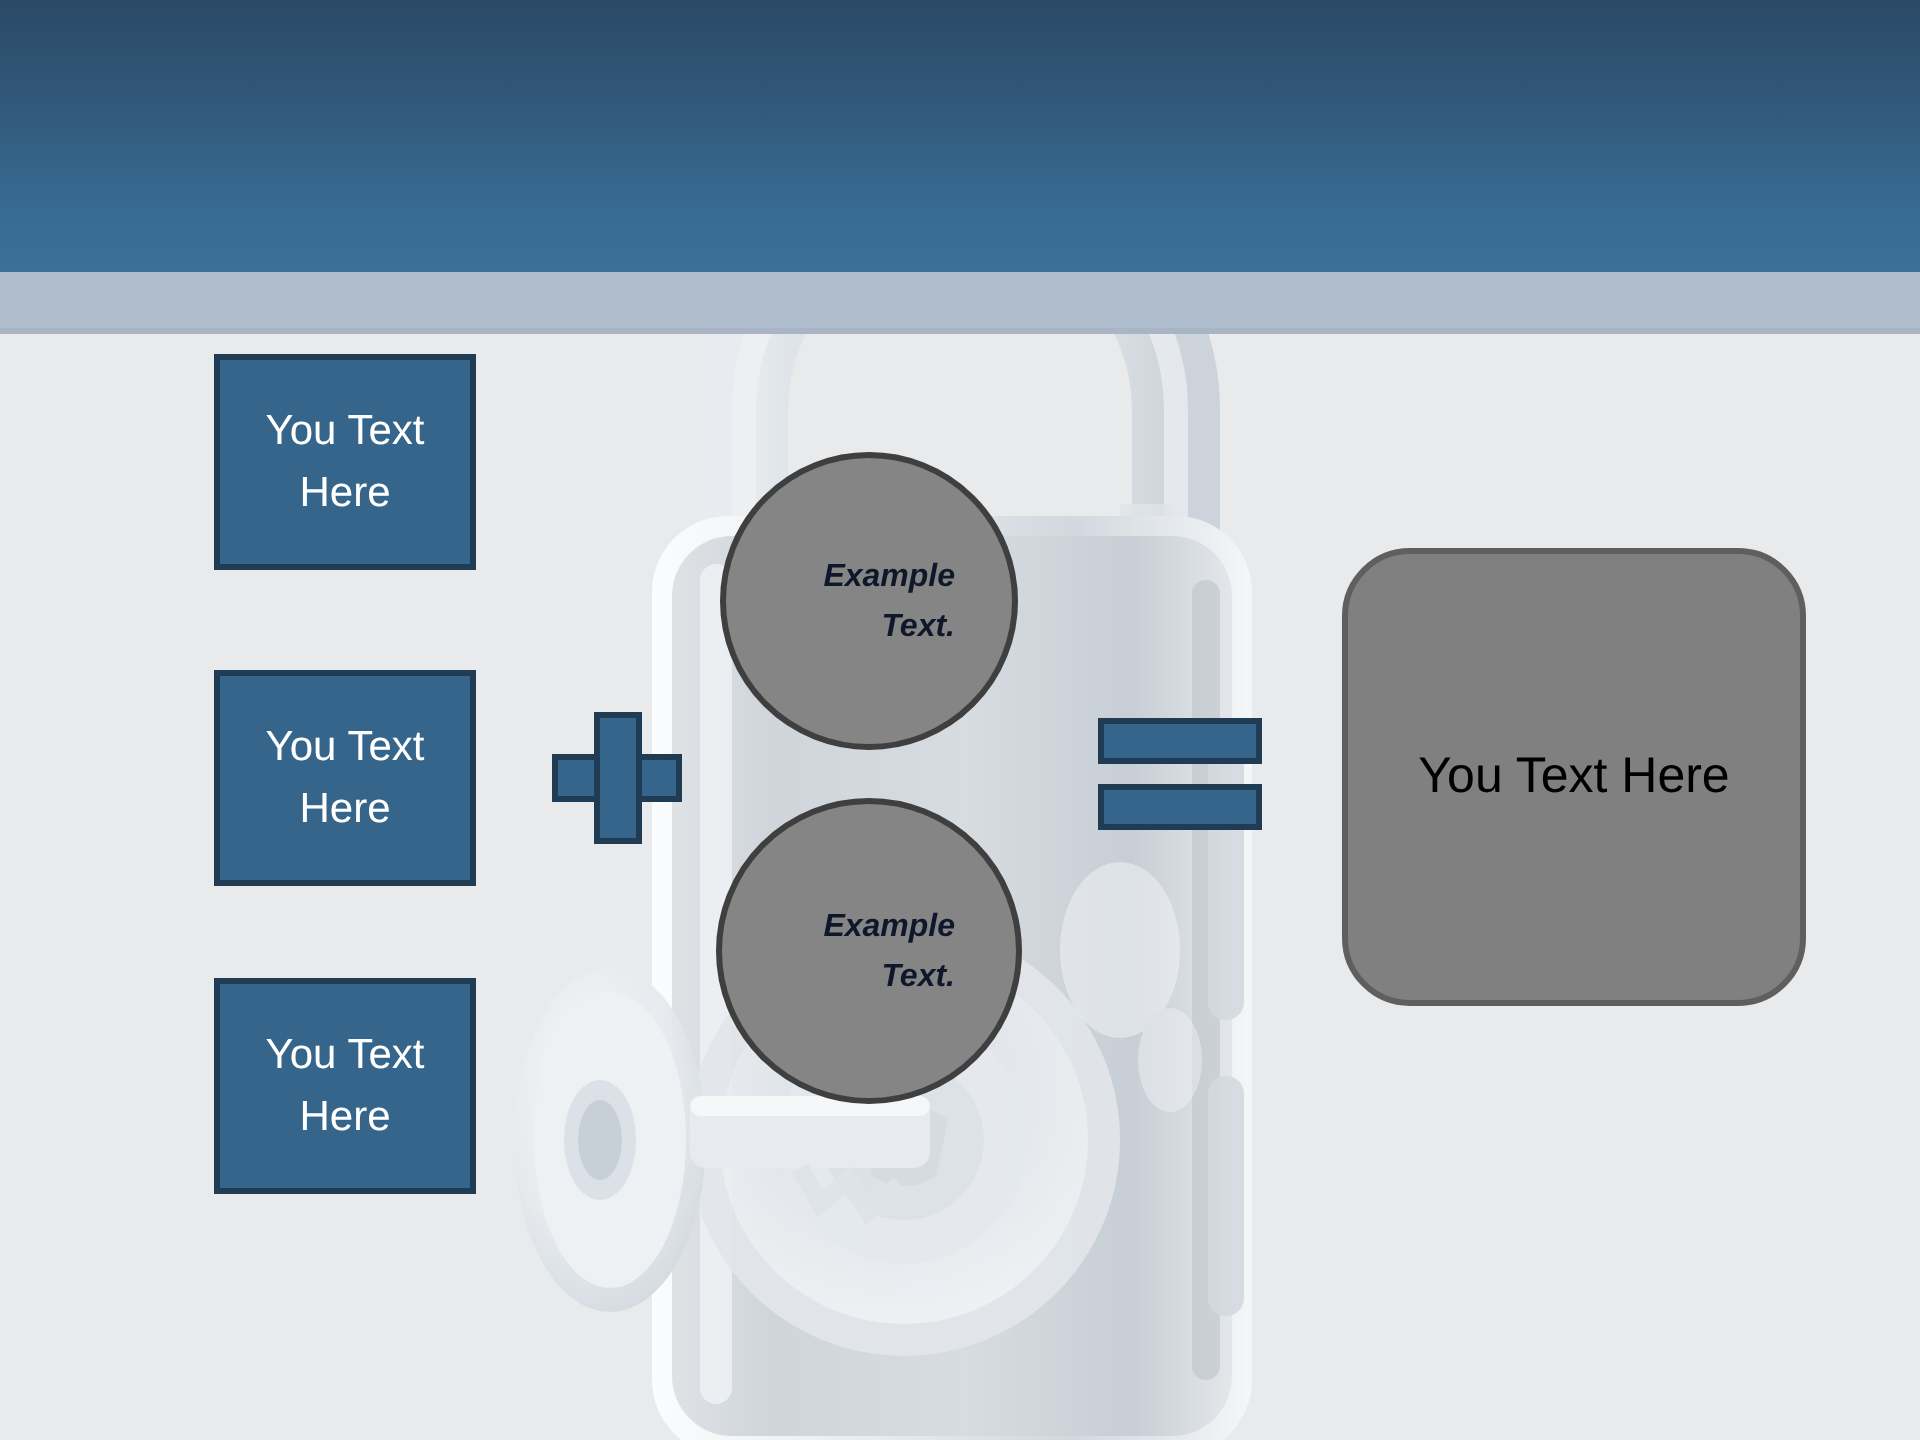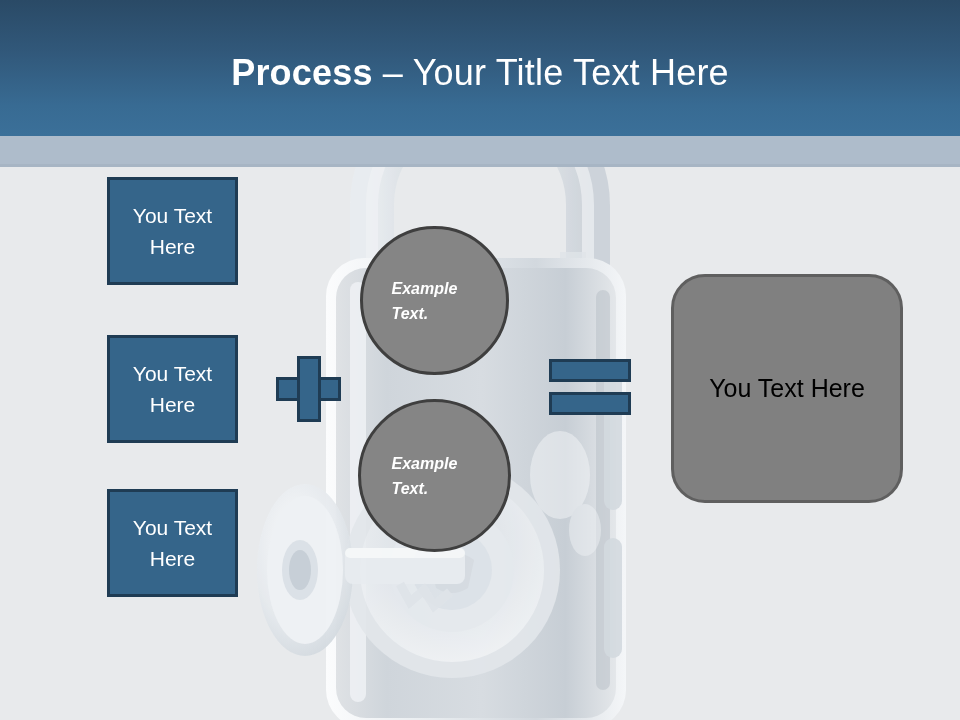--- a/index.html
+++ b/index.html
@@ -133,26 +133,26 @@
   #equals-sign .eq-bar-top { top: 0; }
   #equals-sign .eq-bar-bottom { top: 33px; }
 
   
   .gray-circle {
     position: absolute;
     box-sizing: border-box;
     border-radius: 50%;
     background: #858585;
     border: 3px solid #3f3f3f;
-    color: #ffffff;
+    color: #0f172a;
     font-size: 16px;
     line-height: 25px;
     font-weight: bold;
     font-style: italic;
-    text-align: left;
+    text-align: right;
     display: flex;
     align-items: center;
     justify-content: center;
     z-index: 20;
   }
   #circle-1 { left: 360px; top: 226px; width: 149px; height: 149px; }
   #circle-2 { left: 358px; top: 399px; width: 153px; height: 153px; }
   .gray-circle .gc-text { display: block; width: 86px; }
 
   
@@ -249,21 +249,20 @@
     <g opacity="0.5">
       <ellipse cx="560" cy="475" rx="30" ry="44" fill="#f4f6f8"></ellipse>
       <ellipse cx="585" cy="530" rx="16" ry="26" fill="#eef1f4"></ellipse>
     </g>
   </svg>
 
   <div id="header-band"></div>
   <div id="header-subband"></div>
   <div id="header-subband-edge"></div>
 
-  <div id="slide-title"><span class="t-strong">Process</span><span class="t-light"> – Your Title Text Here</span></div>
 
   <div class="blue-box" id="blue-box-1">
     <span class="bb-text">You Text Here</span>
   </div>
   <div class="blue-box" id="blue-box-2">
     <span class="bb-text">You Text Here</span>
   </div>
   <div class="blue-box" id="blue-box-3">
     <span class="bb-text">You Text Here</span>
   </div>

